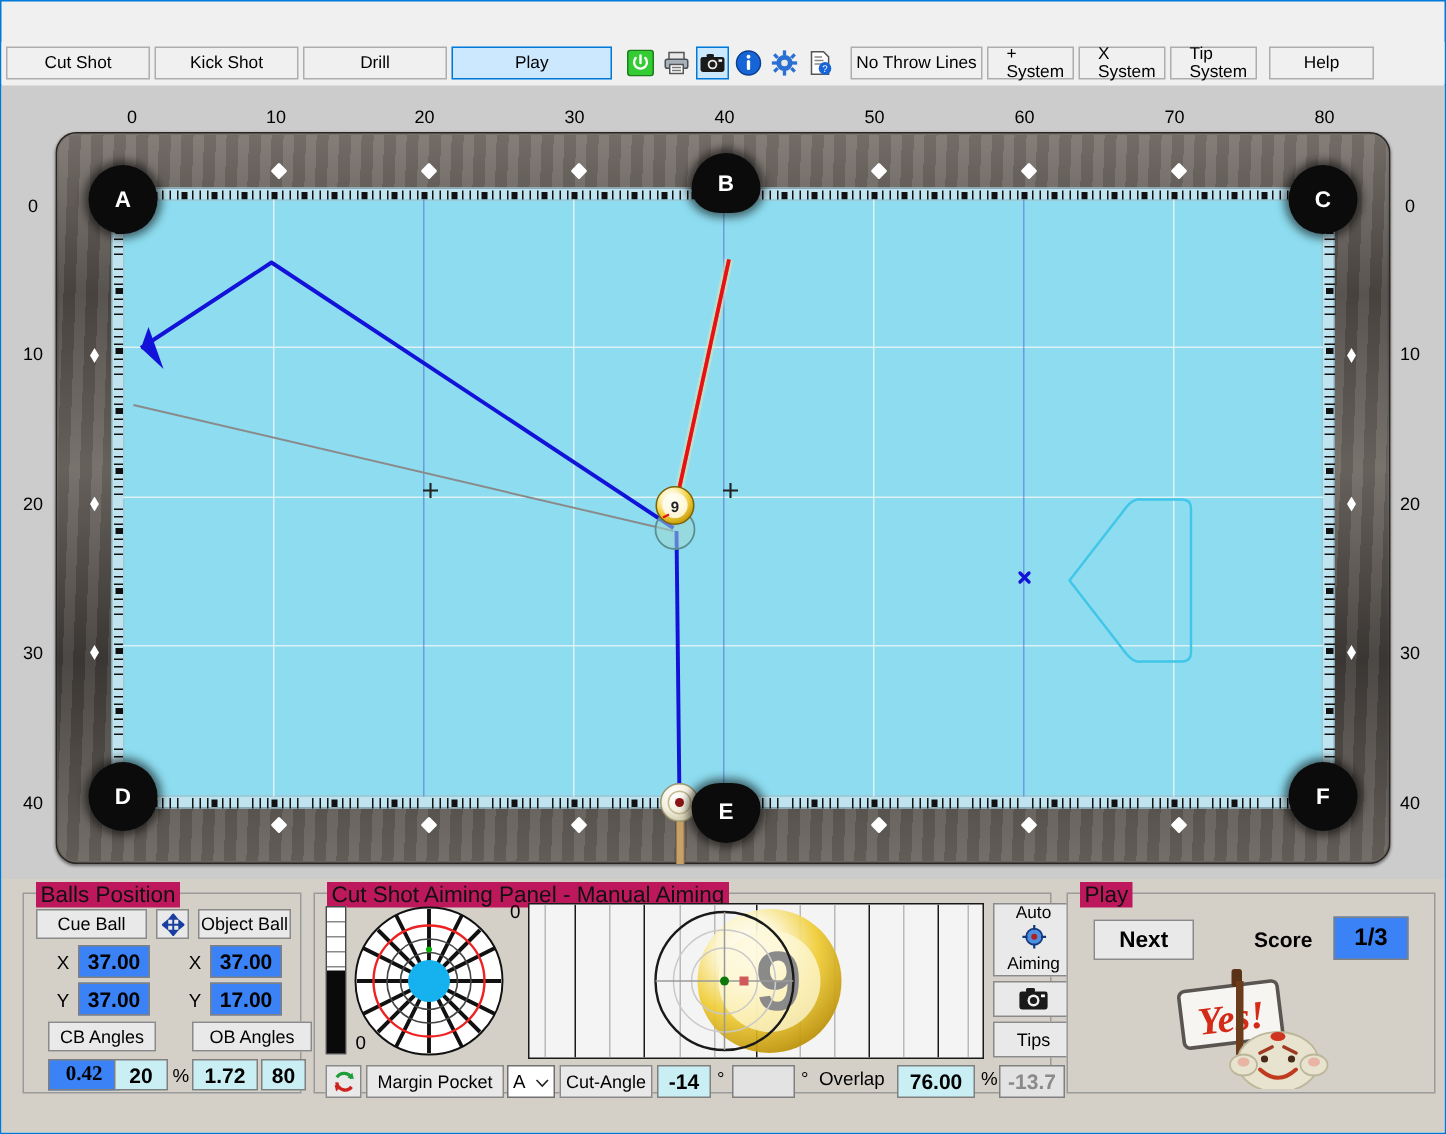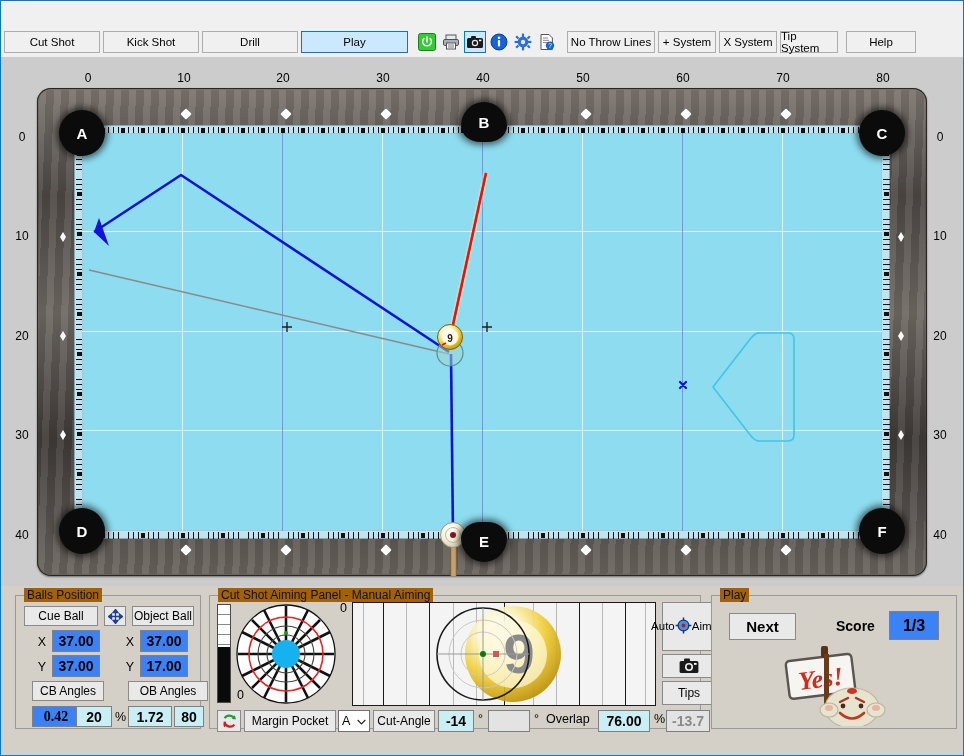--- a/index.html
+++ b/index.html
@@ -33,21 +33,21 @@
   .tbtn{height:22px;margin-left:3px;background:#f0f0f0;border:1px solid #adadad;
         font-size:11.5px;color:#000;display:flex;align-items:center;justify-content:center;
         box-sizing:border-box;font-family:"Liberation Sans",sans-serif;}
   .tbtn.w1{width:96px;}
   .tbtn.play{width:107px;background:#cce8ff;border:1px solid #0078d7;}
   .sep{width:6px;}
   .iconbtn{width:22px;height:22px;margin-left:2px;border:1px solid transparent;
            background:#f0f0f0;display:flex;align-items:center;justify-content:center;
            box-sizing:border-box;}
   .iconbtn.sel{border:1px solid #0078d7;background:#cce8ff;}
-  .tbtn.sysbtn{width:58px;}
+  .tbtn.sysbtn{width:58px;padding-left:12px;}
   .tbtn.nothrow{width:88px;}
   .tbtn.help{width:70px;margin-left:8px;}
 
   
   .tablearea{position:absolute;left:0;top:56px;width:962px;height:529px;background:#cccccc;}
   .ruler-num{position:absolute;font-size:12px;color:#000;text-align:center;}
 
   .tablewrap{position:absolute;left:36px;top:31px;width:890px;height:488px;}
   .rail{position:absolute;inset:0;border-radius:14px;
         background:
@@ -72,22 +72,22 @@
   .diamond.tall{width:6px;height:10px;border-radius:2px;transform:none;
                 clip-path:polygon(50% 0,100% 50%,50% 100%,0 50%);}
 
   
   .scale{position:absolute;background:#bfe4ef;border:1px solid #8aa9b4;box-sizing:border-box;}
   .svgover{position:absolute;left:0;top:0;width:890px;height:488px;pointer-events:none;}
 
   
   .panels{position:absolute;left:0;top:585px;width:962px;height:169px;background:#d4d0c8;}
   .grp{position:absolute;border:1px solid #9a9a9a;background:#d4d0c8;box-sizing:border-box;}
-  .grp-title{position:absolute;top:-8px;left:8px;background:#a16207;padding:0 3px;
-             font-size:12px;color:#111;}
+  .grp-title{position:absolute;top:-8px;left:8px;background:#be185d;padding:0 3px;
+             font-size:15px;color:#111;}
   .btn{background:#e9e9e9;border:1px solid #8a8a8a;box-sizing:border-box;
        display:flex;align-items:center;justify-content:center;font-size:12px;color:#000;
        font-family:"Liberation Sans",sans-serif;}
   .fld{background:#3b82f6;border:1px solid #808080;box-sizing:border-box;
        display:flex;align-items:center;justify-content:center;
        font-size:14px;font-weight:bold;color:#000;}
   .fld.cy{background:#c9eef4;}
   .fld.dis{background:#e3e3e3;color:#8a8a8a;}
   .lbl{font-size:12.5px;color:#000;display:flex;align-items:center;}
   .lblb{font-size:12.5px;font-weight:bold;color:#000;display:flex;align-items:center;}
@@ -536,21 +536,21 @@
           <circle cx="130" cy="51" r="34" fill="none" stroke="#c9c9c9" stroke-width="1"></circle>
           <circle cx="130" cy="51" r="22" fill="none" stroke="#c9c9c9" stroke-width="1"></circle>
           <g stroke="#9a9a9a" stroke-width="1">
               <path d="M84 51 H176 M130 5 V97"></path>
             </g>
           <circle cx="130" cy="51" r="3" fill="#0a7a0a"></circle>
           <rect x="140" y="48" width="6" height="6" fill="#d05a5a"></rect>
         </svg>
       </div>
 
-      <div class="btn abs" style="left:452px;top:6px;width:54px;height:49px;flex-direction:row;line-height:13px;font-size:11.5px;">
+      <div class="btn abs" style="left:452px;top:6px;width:54px;height:49px;flex-direction:column;line-height:13px;font-size:11.5px;">
         <span>Auto</span>
         <span>
           <svg width="17" height="17" viewBox="0 0 17 17">
               <circle cx="8.5" cy="8.5" r="5.4" fill="#4a8fe0" stroke="#14387d" stroke-width="1.2"></circle>
               <g stroke="#14387d" stroke-width="1.5">
                 <path d="M8.5 0.6 V4 M8.5 13 V16.4 M0.6 8.5 H4 M13 8.5 H16.4"></path>
               </g>
               <circle cx="8.5" cy="8.5" r="2" fill="#b32020"></circle>
             </svg>
         </span>

